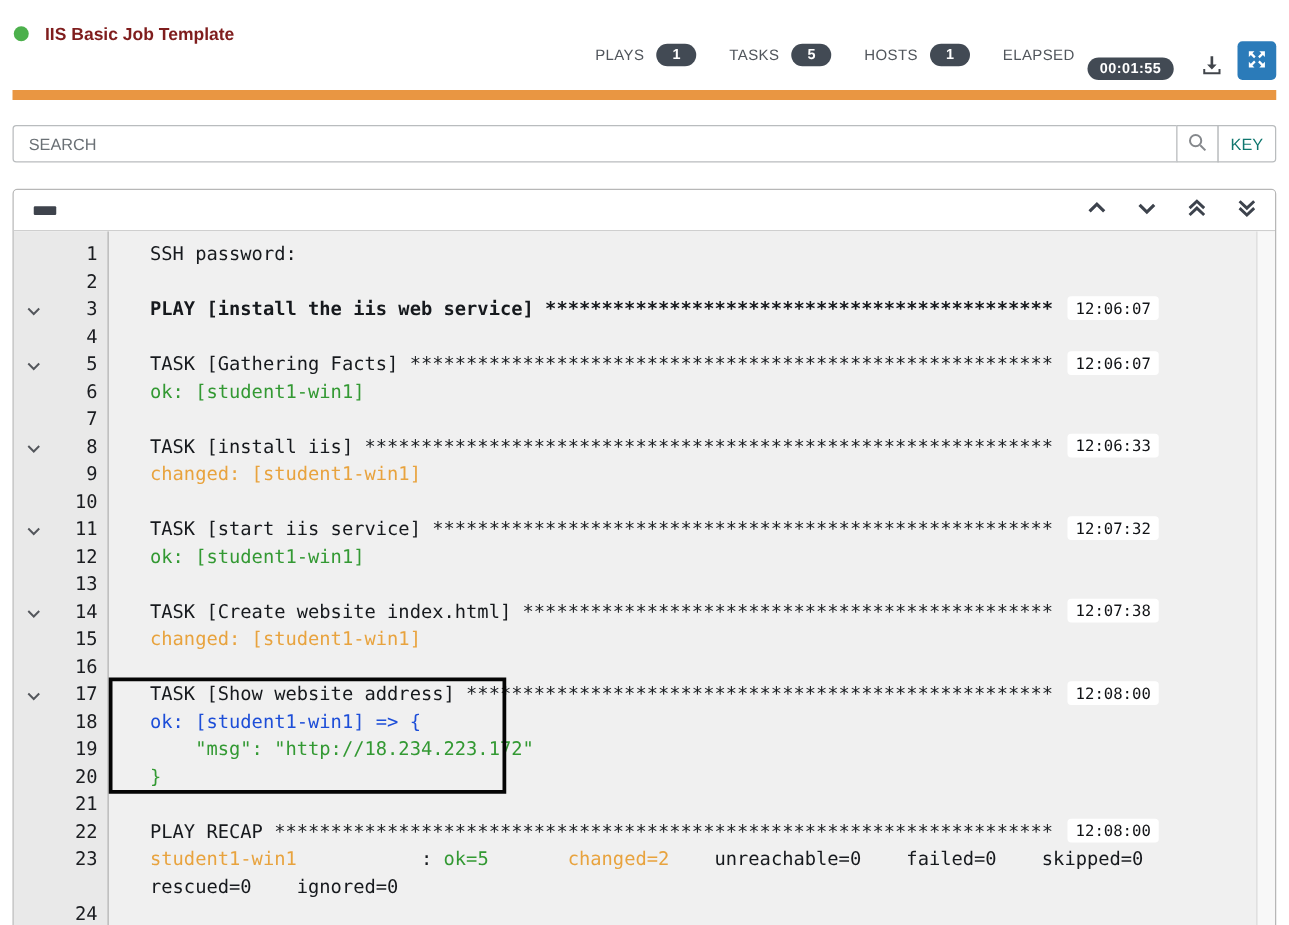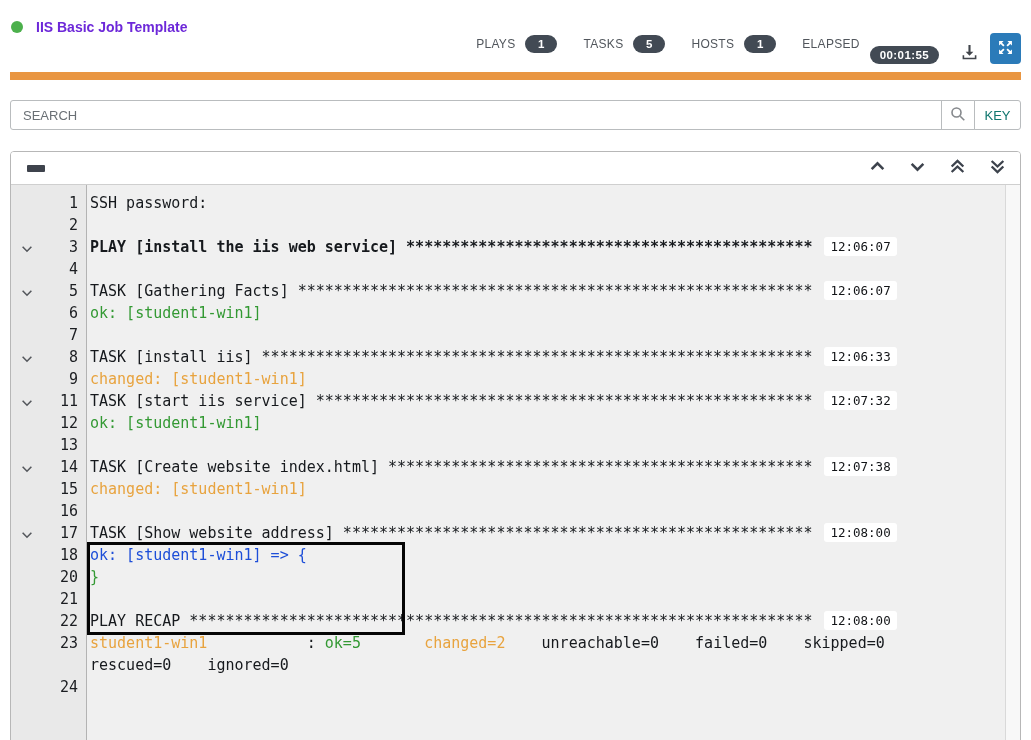--- a/index.html
+++ b/index.html
@@ -2,21 +2,21 @@
 <html><head>
 <meta charset="utf-8">
 <style>
   * { margin:0; padding:0; box-sizing:border-box; }
   html,body { width:1031px; height:740px; overflow:hidden; background:#fff;
     font-family:"Liberation Sans", sans-serif; }
 
   
   .hdr-top { display:flex; align-items:center; padding:19px 10px 0 11px; height:34px; }
   .dot { width:12px; height:12px; border-radius:50%; margin-right:13px; }
-  .title { font-size:14px; font-weight:bold; color:#6d28d9; }
+  .title { font-size:14px; font-weight:bold; color:#7f1d1d; }
   .hdr-stats { display:flex; align-items:flex-end; justify-content:flex-end;
     padding:0 10px 8px 0; height:38px; }
   .stat-label { font-size:12px; color:#51565c; margin-left:26px; letter-spacing:.3px; }
   .stat-badge { display:inline-block; min-width:32px; text-align:center; color:#fff;
     font-size:11.5px; font-weight:bold; border-radius:10px; padding:3px 10px;
     margin-left:10px; letter-spacing:.4px; }
   .icon-plain { background:none; border:none; cursor:pointer; margin-left:22px;
     display:flex; align-items:center; }
   .expand-btn { width:31px; height:31px; border:none; border-radius:4px; cursor:pointer;
     margin-left:12px; display:flex; align-items:center; justify-content:center; }
@@ -47,21 +47,21 @@
 
   .log { position:relative; flex:1; background:#f0f0f0; overflow:hidden;
     padding-top:7px; font-family:"DejaVu Sans Mono", monospace; font-size:15px; }
   .gutter-bg { position:absolute; left:0; top:0; bottom:0; width:76px;
     background:#e9e9e9; border-right:1px solid #b3b3b3; }
   .rows { position:relative; z-index:1; }
   .log-row { display:flex; height:22px; line-height:22px; }
   .g-cell { width:77px; flex:0 0 77px; position:relative; text-align:right;
     padding-right:10px; color:#1b1d21; }
   .caret { position:absolute; left:9px; top:4px; }
-  .c-cell { flex:1; white-space:pre; padding-left:2px; color:#16191d; }
+  .c-cell { flex:1; white-space:pre; padding-left:20px; color:#16191d;margin-left:12px; }
   .ts { display:inline-block; background:#fff; border-radius:3px; padding:0 6px;
     margin-left:12px; font-size:12.5px; line-height:19px; vertical-align:1px;
     color:#121417; }
   .hl-box { position:absolute; left:76px; top:357px; width:318px; height:93px;
     border:3px solid #050505; z-index:3; pointer-events:none; }
   .scroll-track { position:absolute; right:0; top:0; bottom:0; width:15px;
     background:#f8f8f8; border-left:1px solid #d9d9d9; z-index:2; }
 </style>
 </head>
 <body>
@@ -192,20 +192,24 @@
           <div class="g-cell"><span class="caret"><svg width="14" height="14" viewBox="0 0 16 16" fill="none" stroke="#54575c" stroke-width="1.8">
                 <polyline points="3,5.5 8,10.5 13,5.5"></polyline>
               </svg></span>8</div>
           <div class="c-cell"><span style="color: rgb(22, 25, 29);">TASK [install iis] *************************************************************</span><span class="ts">12:06:33</span></div>
         </div>
         <div class="log-row">
           <div class="g-cell">9</div>
           <div class="c-cell"><span style="color: rgb(232, 163, 62);">changed: [student1-win1]</span></div>
         </div>
         <div class="log-row">
+          <div class="g-cell">10</div>
+          <div class="c-cell"></div>
+        </div>
+        <div class="log-row">
           <div class="g-cell"><span class="caret"><svg width="14" height="14" viewBox="0 0 16 16" fill="none" stroke="#54575c" stroke-width="1.8">
                 <polyline points="3,5.5 8,10.5 13,5.5"></polyline>
               </svg></span>11</div>
           <div class="c-cell"><span style="color: rgb(22, 25, 29);">TASK [start iis service] *******************************************************</span><span class="ts">12:07:32</span></div>
         </div>
         <div class="log-row">
           <div class="g-cell">12</div>
           <div class="c-cell"><span style="color: rgb(51, 153, 51);">ok: [student1-win1]</span></div>
         </div>
         <div class="log-row">
@@ -228,20 +232,24 @@
         </div>
         <div class="log-row">
           <div class="g-cell"><span class="caret"><svg width="14" height="14" viewBox="0 0 16 16" fill="none" stroke="#54575c" stroke-width="1.8">
                 <polyline points="3,5.5 8,10.5 13,5.5"></polyline>
               </svg></span>17</div>
           <div class="c-cell"><span style="color: rgb(22, 25, 29);">TASK [Show website address] ****************************************************</span><span class="ts">12:08:00</span></div>
         </div>
         <div class="log-row">
           <div class="g-cell">18</div>
           <div class="c-cell"><span style="color: #1d4ed8;">ok: [student1-win1] =&gt; {</span></div>
+        </div>
+        <div class="log-row">
+          <div class="g-cell">19</div>
+          <div class="c-cell"><span style="color: rgb(51, 153, 51);">    "msg": "http://18.234.223.172"</span></div>
         </div>
         <div class="log-row">
           <div class="g-cell">20</div>
           <div class="c-cell"><span style="color: rgb(51, 153, 51);">}</span></div>
         </div>
         <div class="log-row">
           <div class="g-cell">21</div>
           <div class="c-cell"></div>
         </div>
         <div class="log-row">

